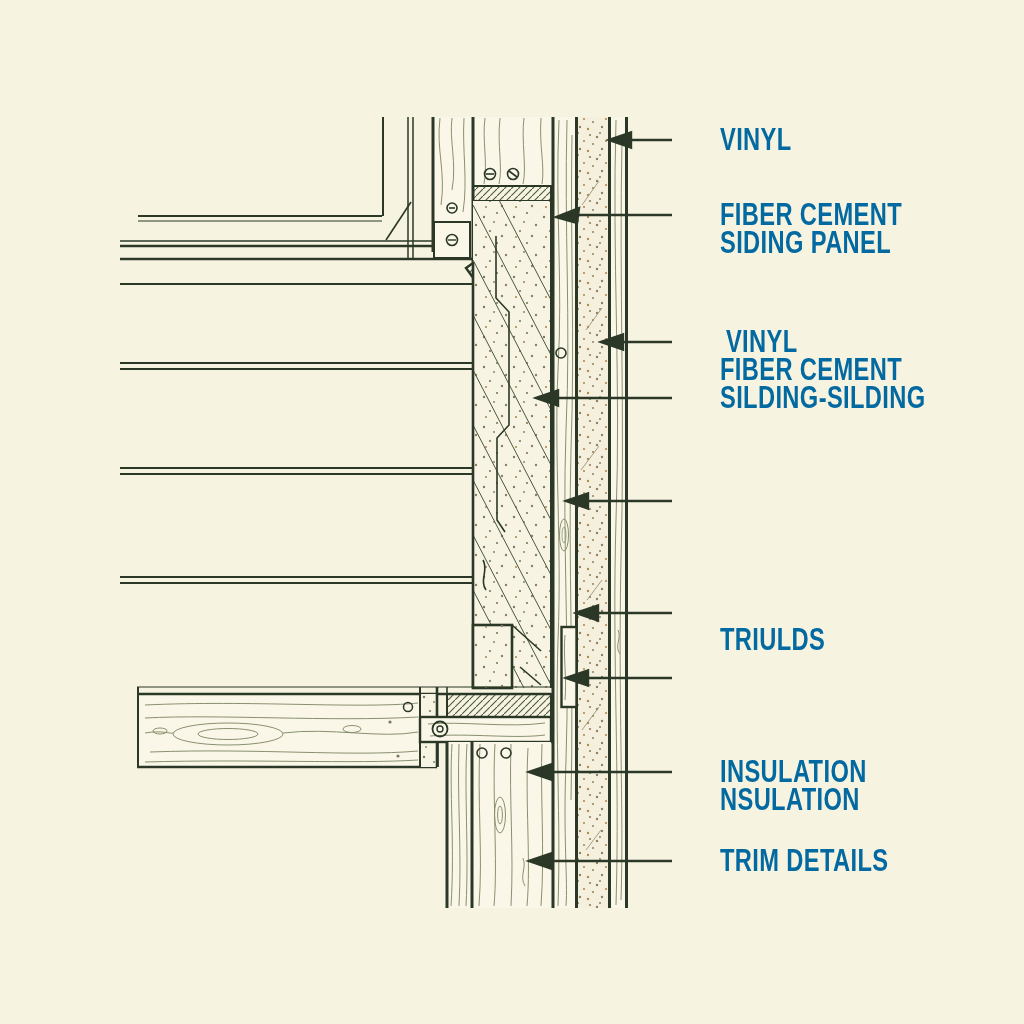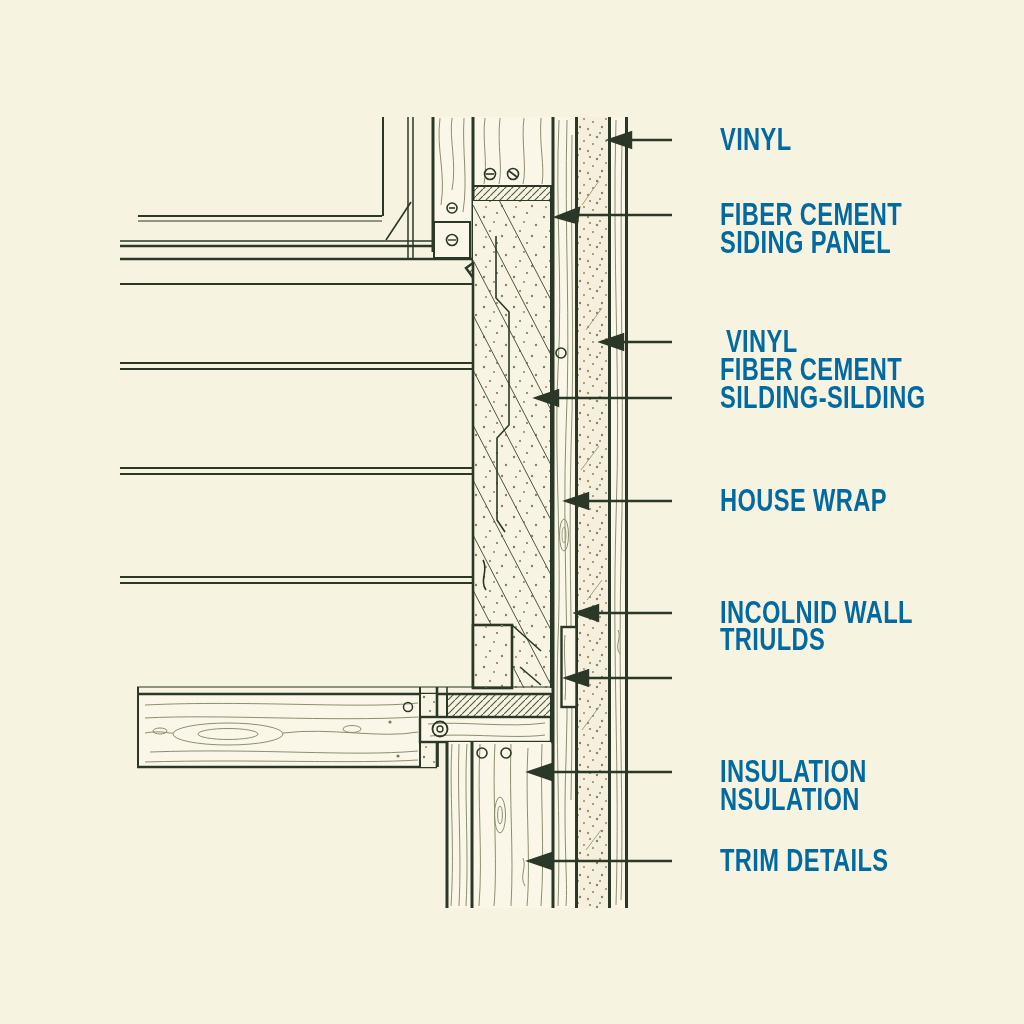--- a/index.html
+++ b/index.html
@@ -297,27 +297,21 @@
   <div class="ln">FIBER CEMENT</div>
   <div class="ln">SIDING PANEL</div>
 </div>
 
 <div class="label" style="top:327px">
   <div class="ln ind">VINYL</div>
   <div class="ln">FIBER CEMENT</div>
   <div class="ln">SILDING-SILDING</div>
 </div>
 
-<div class="label" style="top:486px">
-  <div class="ln">HOUSE WRAP</div>
-</div>
-
-<div class="label" style="top:598px">
-  <div class="ln">INCOLNID WALL</div>
-</div>
+
 
 <div class="label" style="top:625px">
   <div class="ln">TRIULDS</div>
 </div>
 
 <div class="label" style="top:846px">
   <div class="ln">TRIM DETAILS</div>
 </div>
 
 <div class="label" style="top:757px">

